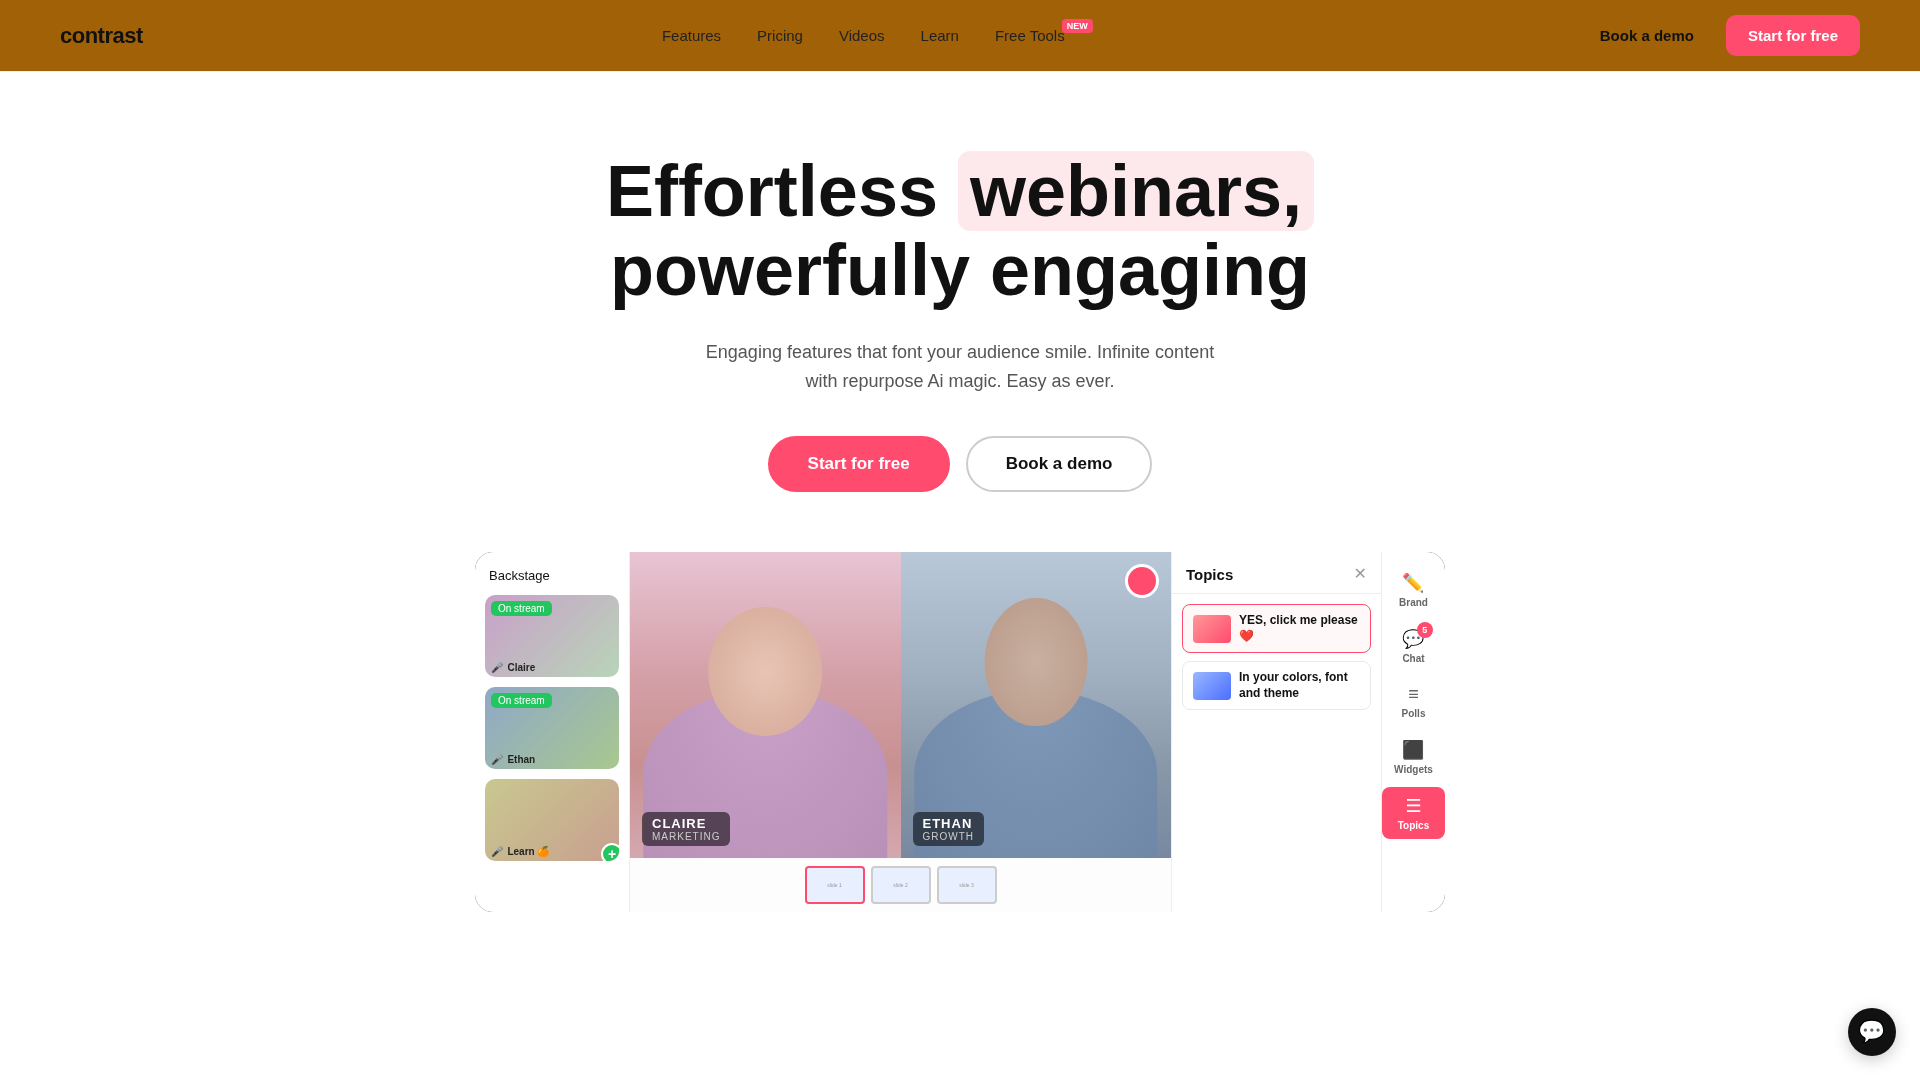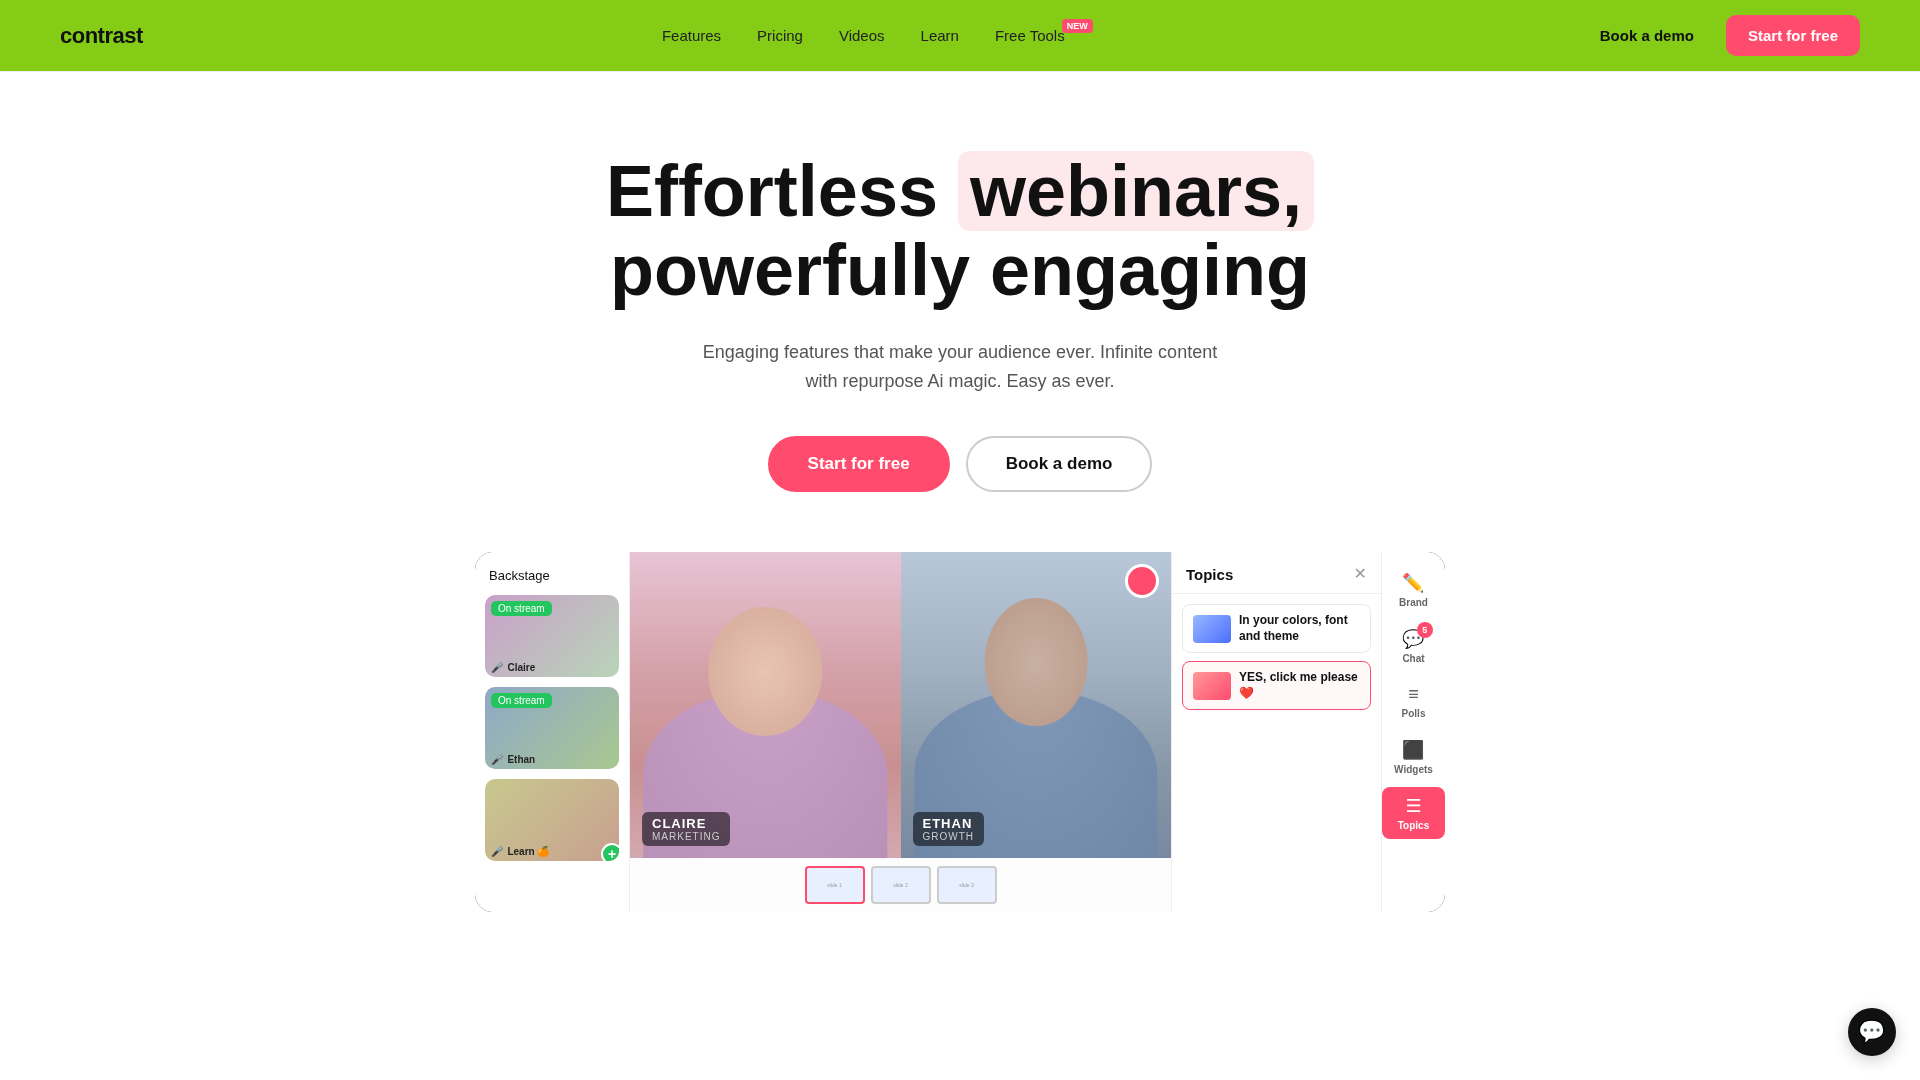--- a/index.html
+++ b/index.html
@@ -2,21 +2,21 @@
 <html><head>
   <meta charset="utf-8">
   <style>
     * { box-sizing: border-box; margin: 0; padding: 0; }
     body { font-family: -apple-system, BlinkMacSystemFont, 'Segoe UI', sans-serif; background: #fff; color: #111; overflow-x: hidden; }
 
     
     nav {
       display: flex; align-items: center; justify-content: space-between;
       padding: 0 60px; height: 72px; border-bottom: 1px solid #f0f0f0;
-      position: sticky; top: 0; background: #84cc16; z-index: 100;
+      position: sticky; top: 0; background: #a16207; z-index: 100;
     }
     .nav-links { display: flex; gap: 36px; align-items: center; }
     .nav-link { font-size: 15px; color: #222; text-decoration: none; cursor: pointer; font-weight: 500; }
     .free-tools-wrap { position: relative; }
     .new-badge {
       position: absolute; top: -8px; right: -28px;
       background: #ff4b6e; color: #fff; font-size: 9px; font-weight: 700;
       padding: 2px 5px; border-radius: 4px; text-transform: uppercase;
     }
     .nav-actions { display: flex; gap: 16px; align-items: center; }
@@ -256,21 +256,21 @@
     <button class="btn-demo">Book a demo</button>
     <button class="btn-start-nav">Start for free</button>
   </div>
 </nav>
 
 <section class="hero">
   <h1>
     <span>Effortless </span><span class="highlight">webinars,</span><br>
     <span>powerfully engaging</span>
   </h1>
-  <p class="hero-sub">Engaging features that make your audience ever. Infinite content with repurpose Ai magic. Easy as ever.</p>
+  <p class="hero-sub">Engaging features that font your audience smile. Infinite content with repurpose Ai magic. Easy as ever.</p>
   <div class="hero-buttons">
     <button class="btn-start-hero">Start for free</button>
     <button class="btn-demo-hero">Book a demo</button>
   </div>
 </section>
 
 <div class="demo-window-wrap">
   <div class="demo-window">
 
     <div class="backstage-panel">
@@ -339,27 +339,27 @@
         </div>
       </div>
     </div>
 
     <div class="topics-panel">
       <div class="topics-header">
         <span class="topics-header-title">Topics</span>
         <button class="close-btn">✕</button>
       </div>
       <div class="topics-list">
+        <div class="topic-item active">
+          <div class="topic-thumb topic-thumb-red"></div>
+          <span class="topic-text">YES, click me please ❤️</span>
+        </div>
         <div class="topic-item">
           <div class="topic-thumb topic-thumb-blue"></div>
           <span class="topic-text">In your colors, font and theme</span>
-        </div>
-        <div class="topic-item active">
-          <div class="topic-thumb topic-thumb-red"></div>
-          <span class="topic-text">YES, click me please ❤️</span>
         </div>
       </div>
     </div>
 
     <div class="right-sidebar">
 
       <div class="sidebar-icon-item">
         <span class="sidebar-icon">✏️</span>
         <span class="sidebar-label">Brand</span>
       </div>

